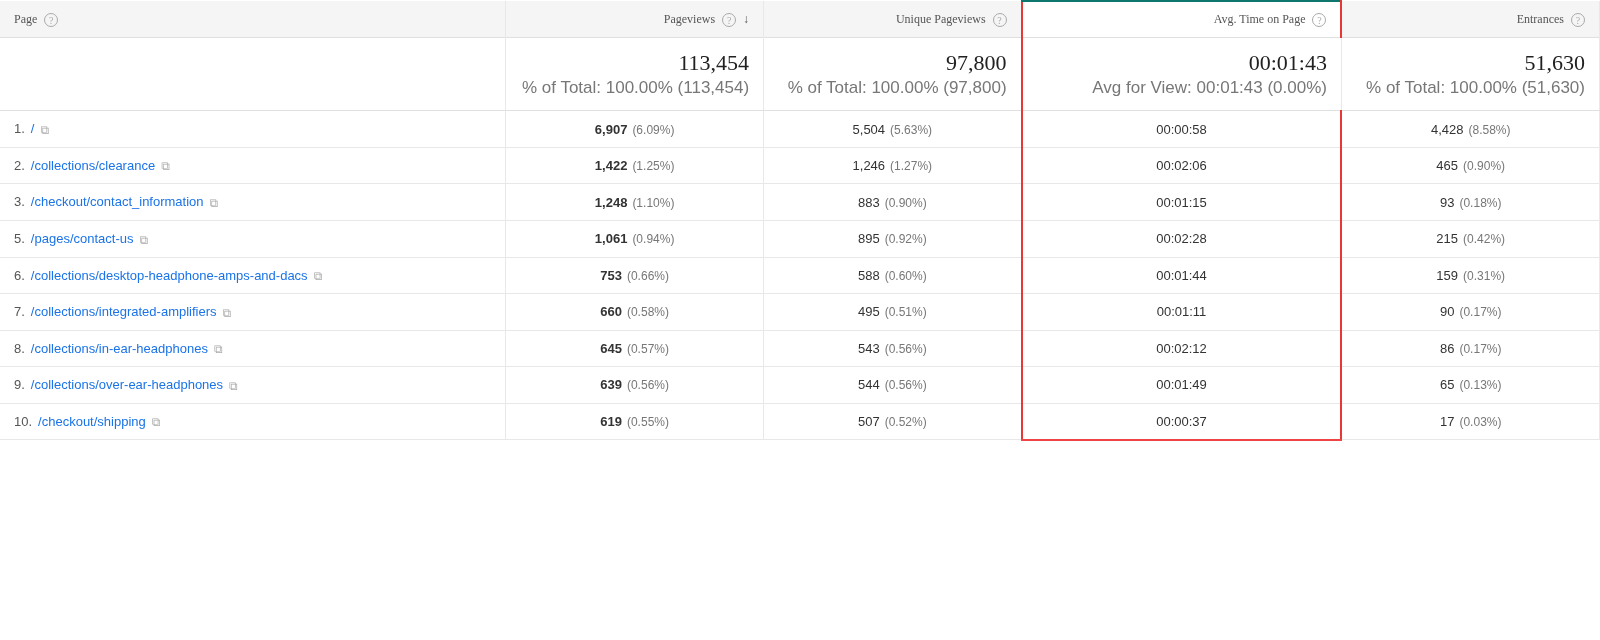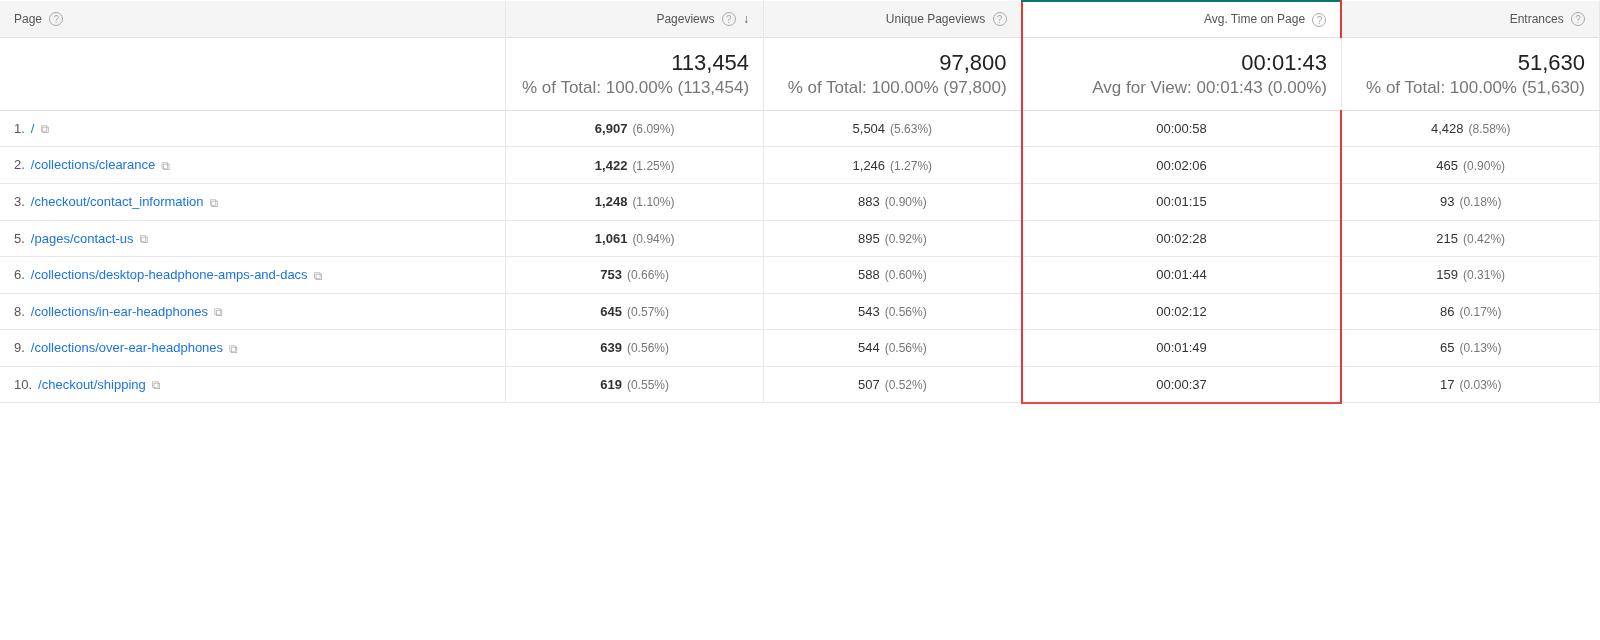--- a/index.html
+++ b/index.html
@@ -22,20 +22,21 @@
       border-bottom: 1px solid #e0e0e0;
     }
     thead th {
       padding: 10px 14px;
       text-align: left;
       font-weight: normal;
       font-size: 12px;
       color: #555;
       border-right: 1px solid #e8e8e8;
       vertical-align: middle;
+      font-family: Liberation Serif, serif;
     }
     thead th.numeric {
       text-align: right;
     }
     .help-icon {
       display: inline-block;
       width: 14px;
       height: 14px;
       border-radius: 50%;
       border: 1px solid #aaa;
@@ -62,20 +63,21 @@
       vertical-align: top;
     }
     .summary-row td.page-cell {
       text-align: left;
     }
     .summary-value {
       font-size: 22px;
       font-weight: 400;
       display: block;
       color: #212121;
+      font-family: Liberation Serif, serif;
     }
     .summary-sub {
       font-size: 17px;
       color: #777;
       display: block;
       margin-top: 2px;
     }
     tbody tr {
       border-bottom: 1px solid #e8e8e8;
     }
@@ -213,20 +215,27 @@
           <td class="col-entrances num-cell"><span>215</span><span class="pct">(0.42%)</span></td>
         </tr>
         <tr>
           <td class="col-page"><span class="row-num">6.</span><a class="page-link" href="#">/collections/desktop-headphone-amps-and-dacs</a><span class="copy-icon">⧉</span></td>
           <td class="col-pageviews num-cell"><span class="bold-num">753</span><span class="pct">(0.66%)</span></td>
           <td class="col-unique num-cell"><span>588</span><span class="pct">(0.60%)</span></td>
           <td class="col-avg num-cell highlight-col"><span>00:01:44</span></td>
           <td class="col-entrances num-cell"><span>159</span><span class="pct">(0.31%)</span></td>
         </tr>
         <tr>
+          <td class="col-page"><span class="row-num">7.</span><a class="page-link" href="#">/collections/integrated-amplifiers</a><span class="copy-icon">⧉</span></td>
+          <td class="col-pageviews num-cell"><span class="bold-num">660</span><span class="pct">(0.58%)</span></td>
+          <td class="col-unique num-cell"><span>495</span><span class="pct">(0.51%)</span></td>
+          <td class="col-avg num-cell highlight-col"><span>00:01:11</span></td>
+          <td class="col-entrances num-cell"><span>90</span><span class="pct">(0.17%)</span></td>
+        </tr>
+        <tr>
           <td class="col-page"><span class="row-num">8.</span><a class="page-link" href="#">/collections/in-ear-headphones</a><span class="copy-icon">⧉</span></td>
           <td class="col-pageviews num-cell"><span class="bold-num">645</span><span class="pct">(0.57%)</span></td>
           <td class="col-unique num-cell"><span>543</span><span class="pct">(0.56%)</span></td>
           <td class="col-avg num-cell highlight-col"><span>00:02:12</span></td>
           <td class="col-entrances num-cell"><span>86</span><span class="pct">(0.17%)</span></td>
         </tr>
         <tr>
           <td class="col-page"><span class="row-num">9.</span><a class="page-link" href="#">/collections/over-ear-headphones</a><span class="copy-icon">⧉</span></td>
           <td class="col-pageviews num-cell"><span class="bold-num">639</span><span class="pct">(0.56%)</span></td>
           <td class="col-unique num-cell"><span>544</span><span class="pct">(0.56%)</span></td>

